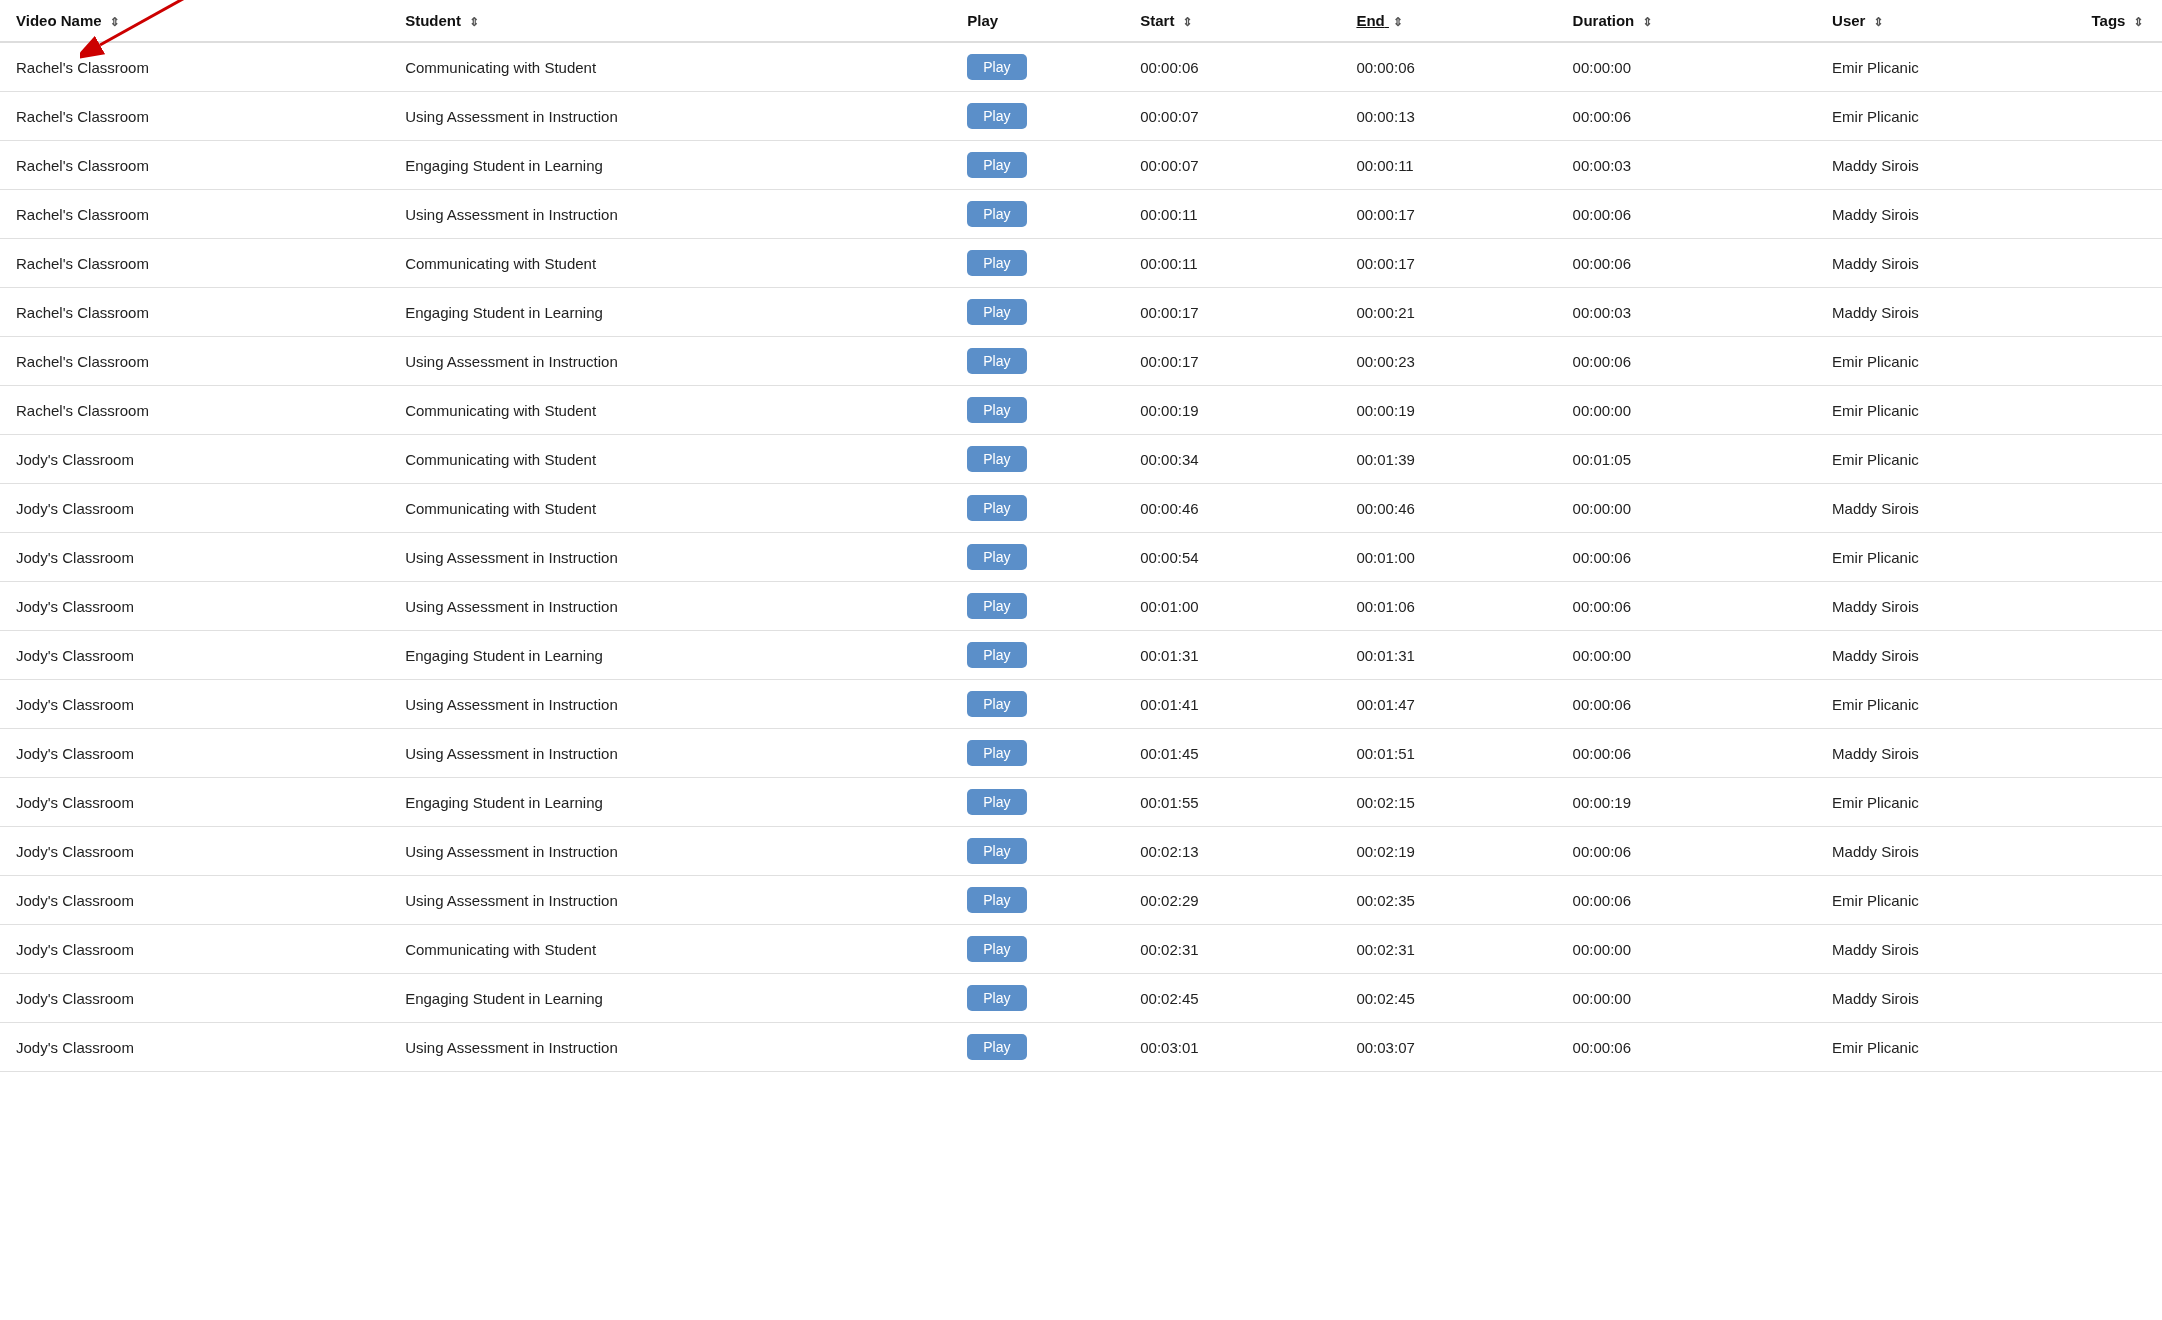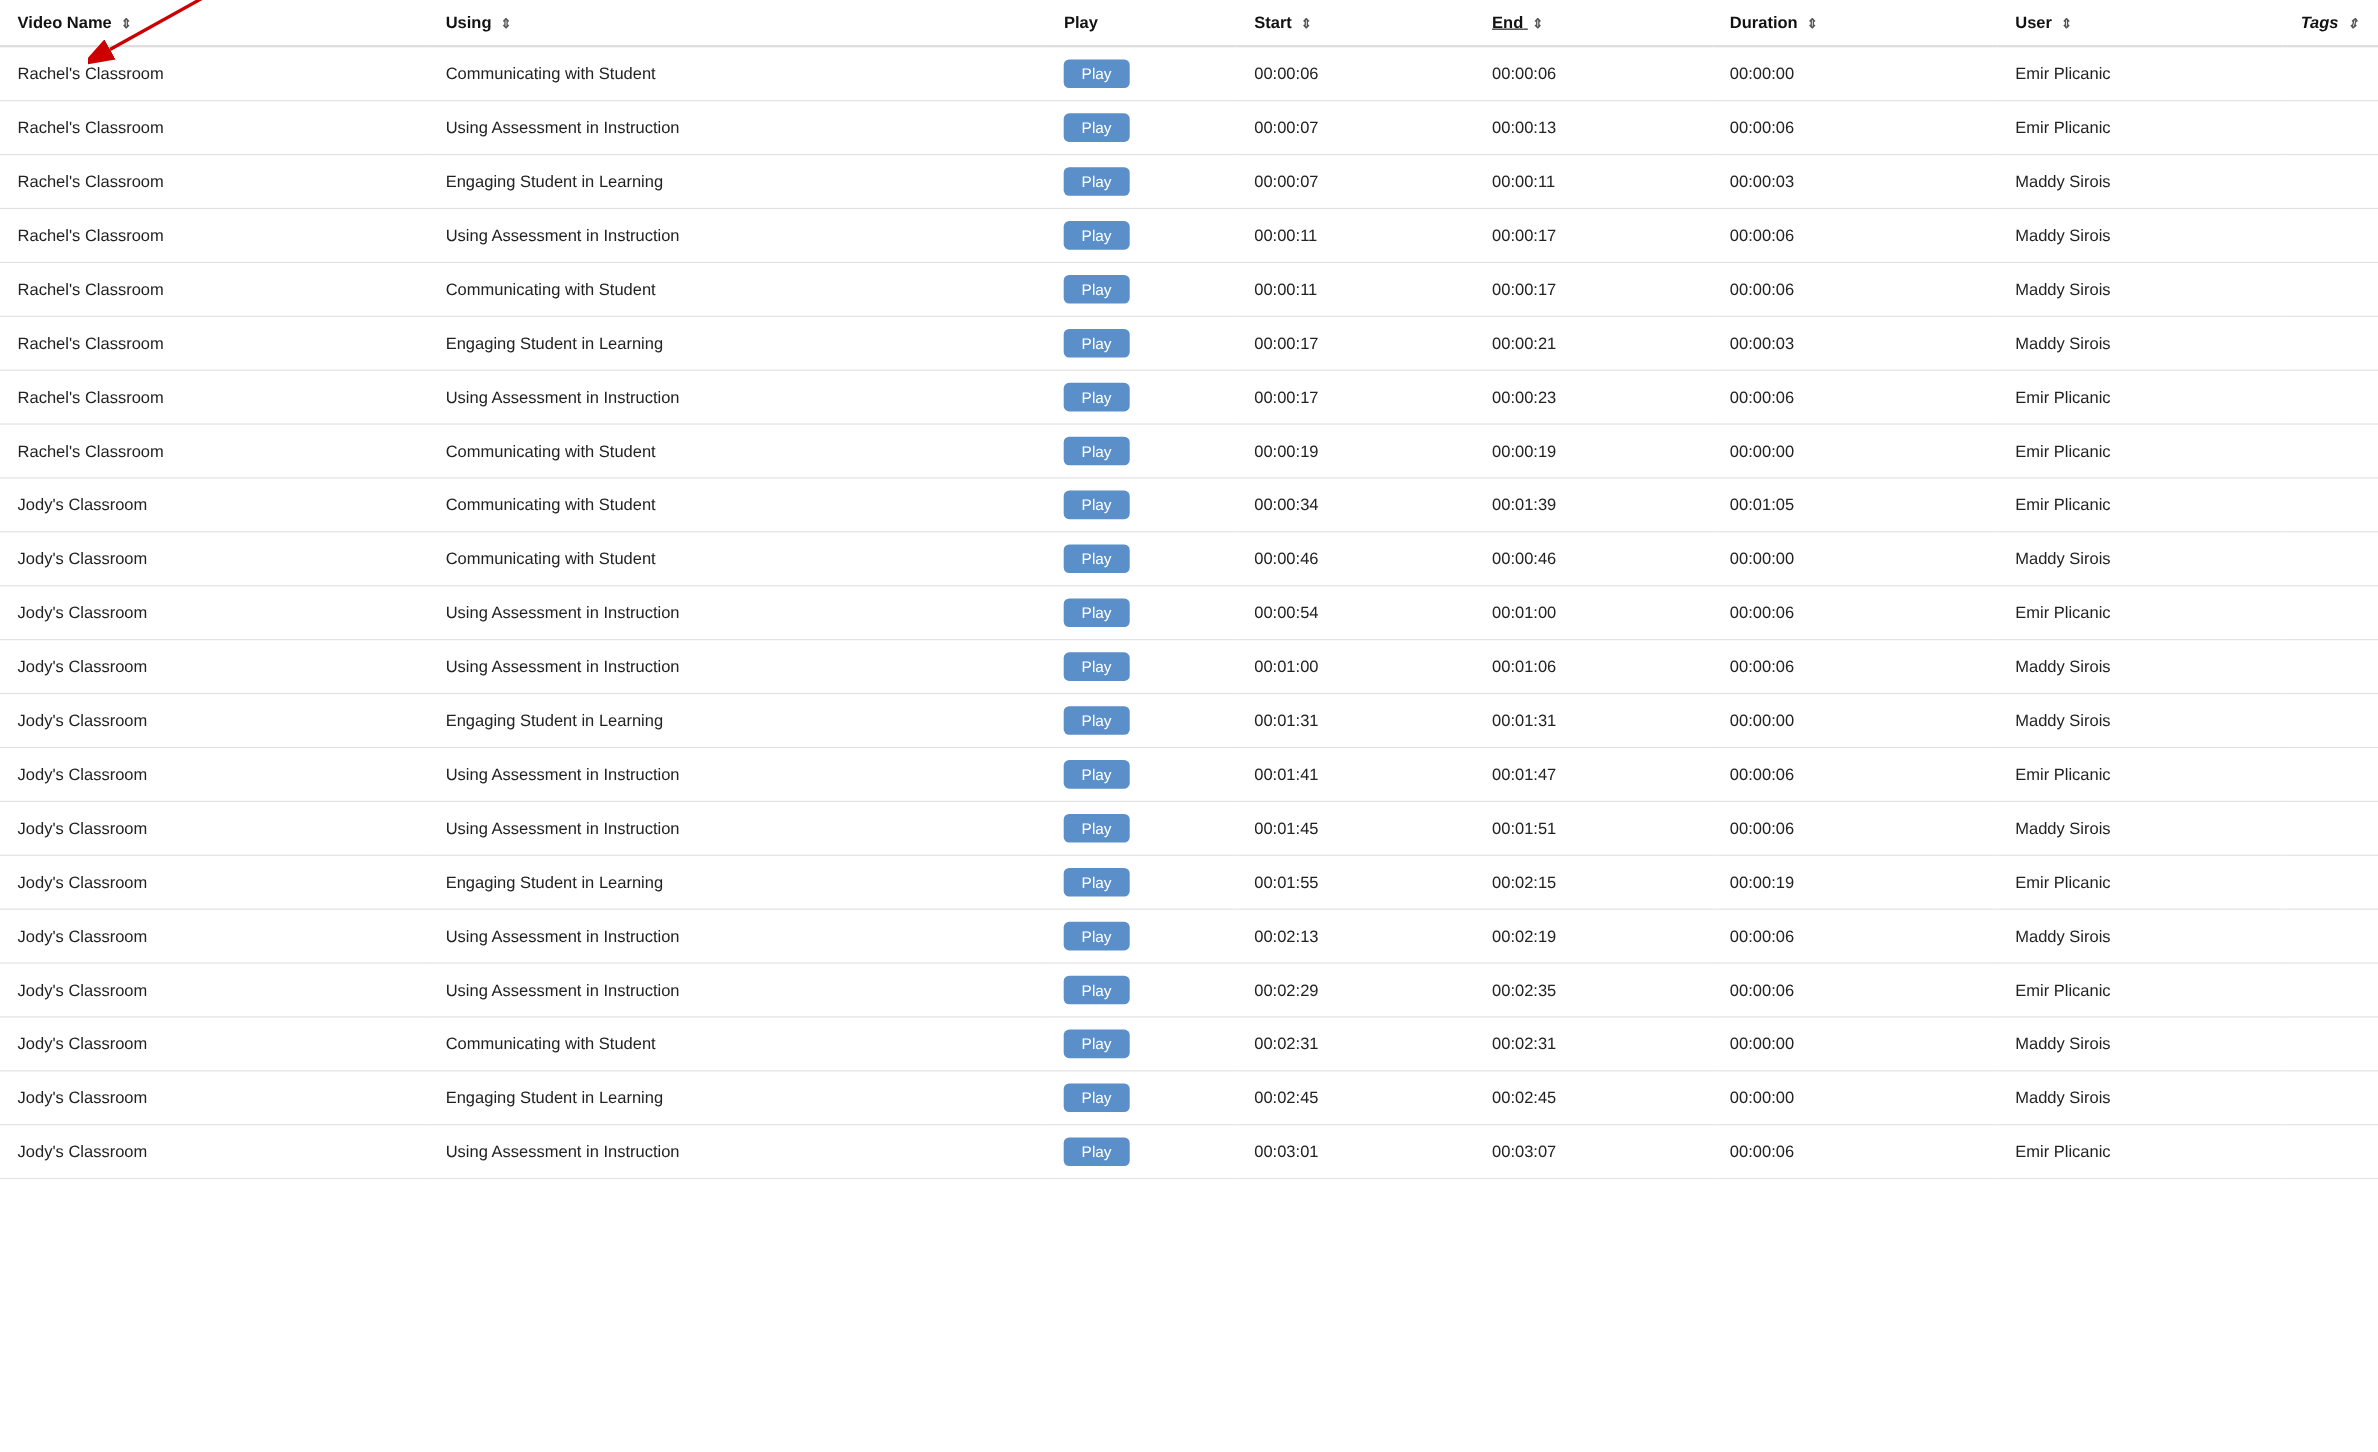--- a/index.html
+++ b/index.html
@@ -72,21 +72,21 @@
       white-space: nowrap;
     }
 
     .col-video { width: 18%; }
     .col-moment { width: 26%; }
     .col-play { width: 8%; }
     .col-start { width: 10%; }
     .col-end { width: 10%; text-decoration: underline; }
     .col-duration { width: 12%; margin-top: 28px; }
     .col-user { width: 12%; }
-    .col-tags { width: 4%; font-style: italic; }
+    .col-tags { width: 4%; }
 
     .header-wrapper {
       position: relative;
     }
 
     svg.arrow-svg {
       position: absolute;
       top: -10px;
       left: 80px;
       pointer-events: none;
@@ -109,21 +109,21 @@
     </svg>
 
     <table>
       <thead>
         <tr>
           <th class="col-video">
             <span>Video Name</span>
             <span class="sort-icon">⇕</span>
           </th>
           <th class="col-moment">
-            <span>Using</span>
+            <span>Student</span>
             <span class="sort-icon">⇕</span>
           </th>
           <th class="col-play">
             <span>Play</span>
           </th>
           <th class="col-start">
             <span>Start</span>
             <span class="sort-icon">⇕</span>
           </th>
           <th class="col-end">

